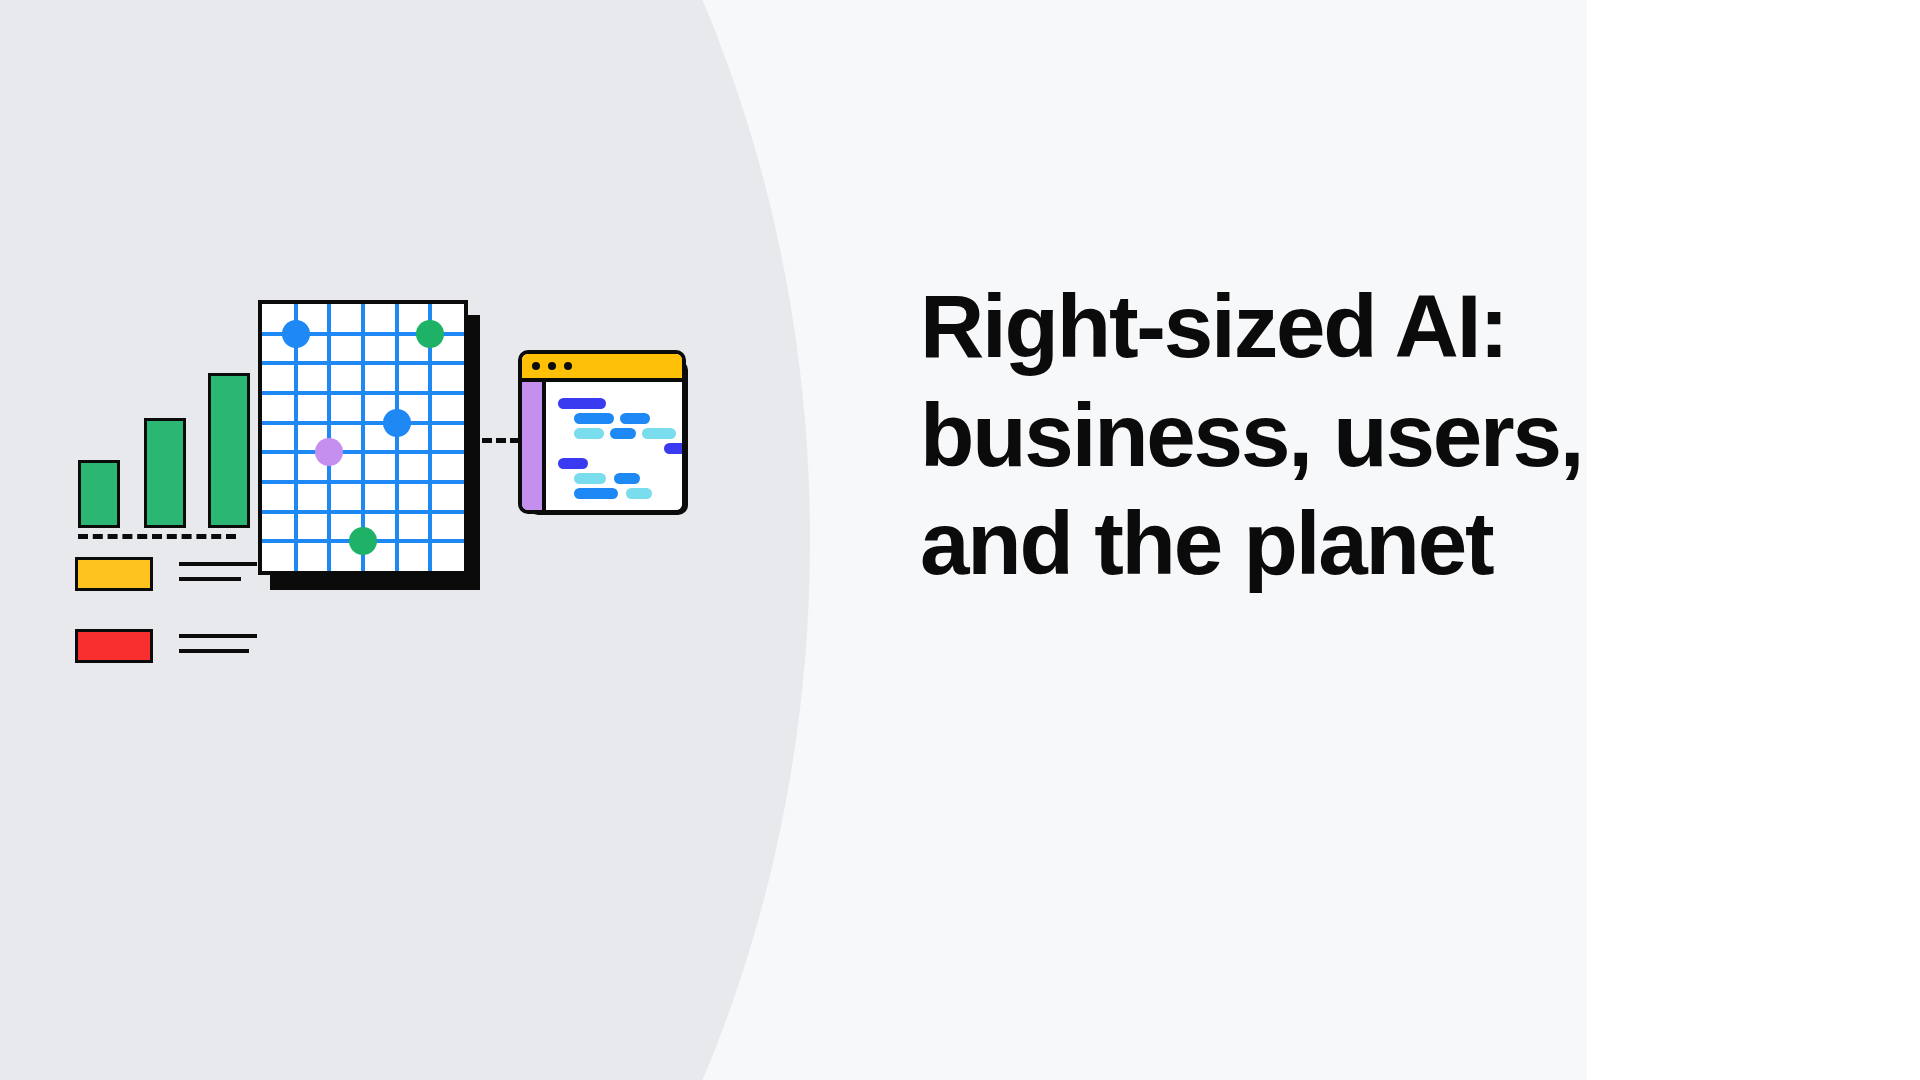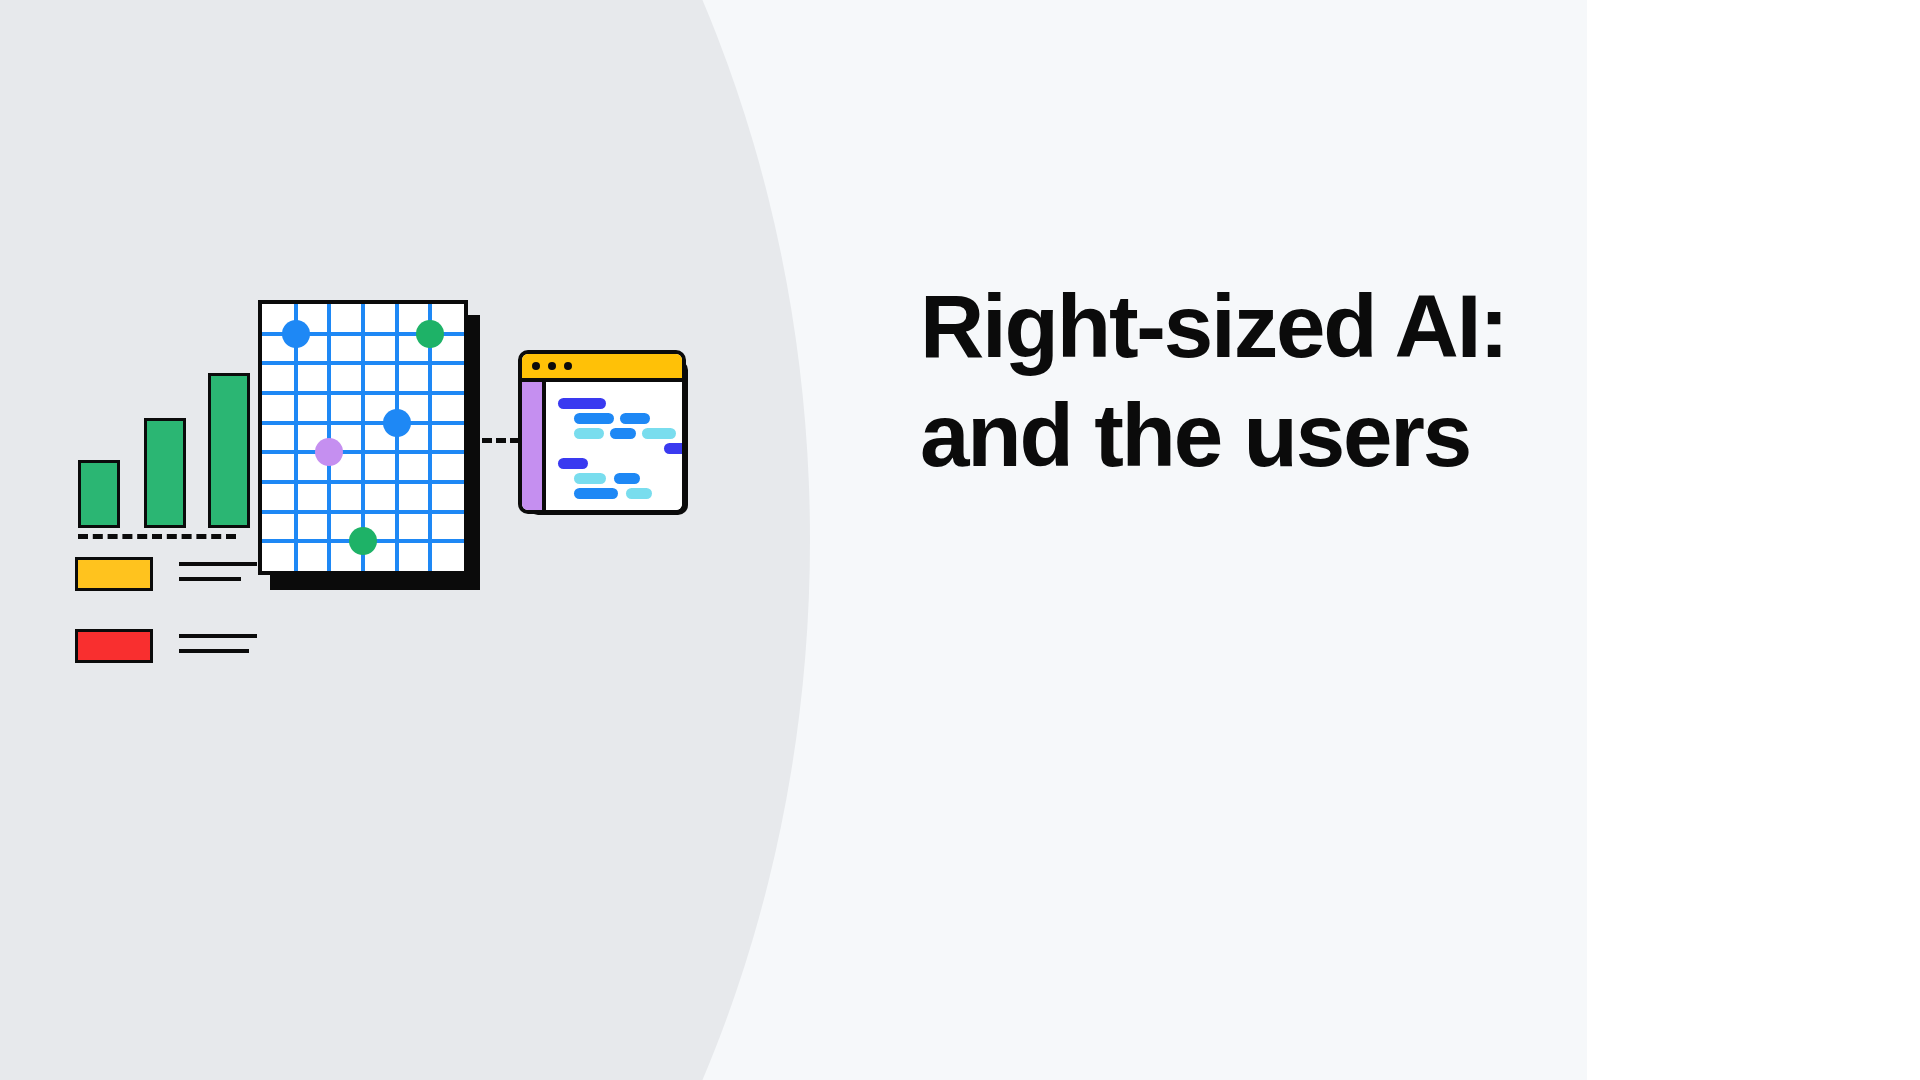--- a/index.html
+++ b/index.html
@@ -236,16 +236,17 @@
             <div class="cbar" style="left: 68px; top: 91px; width: 26px; background: rgb(30, 136, 245);"></div>
             <div class="cbar" style="left: 28px; top: 106px; width: 44px; background: rgb(30, 136, 245);"></div>
             <div class="cbar" style="left: 80px; top: 106px; width: 26px; background: rgb(121, 221, 238);"></div>
           </div>
       </div>
     </div>
   </div>
 
   <h1 class="headline" id="headline" style="color: rgb(11, 11, 11);">
       <span class="hl-line">Right-sized AI:</span>
-      <span class="hl-line">and the users</span>
+      <span class="hl-line">business, users,</span>
+      <span class="hl-line">and the planet</span>
     </h1>
 
 </div>
 
 </body></html>

